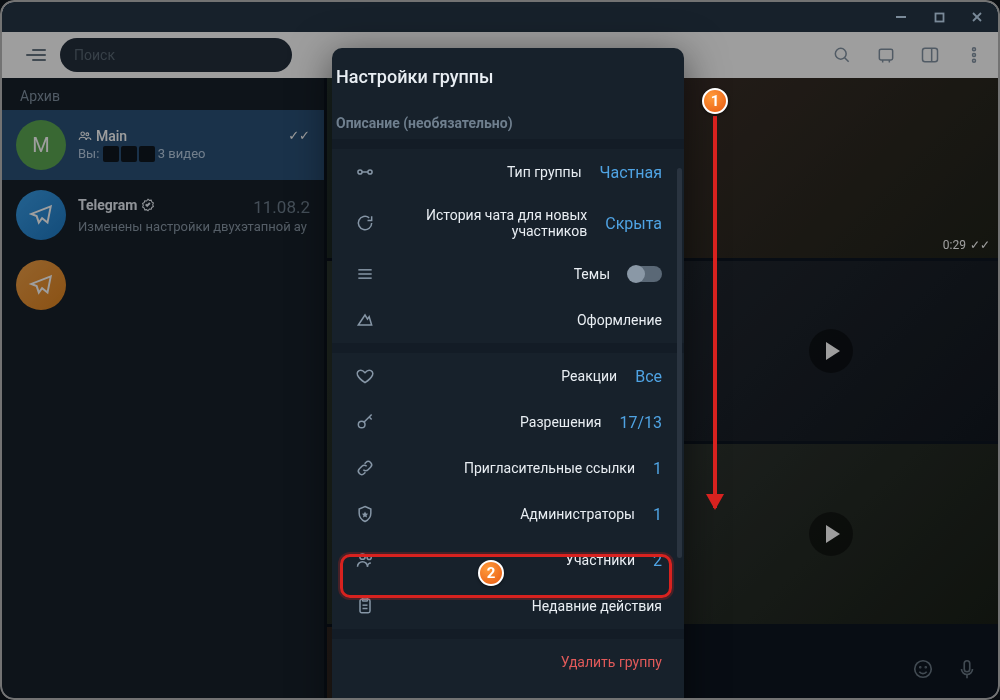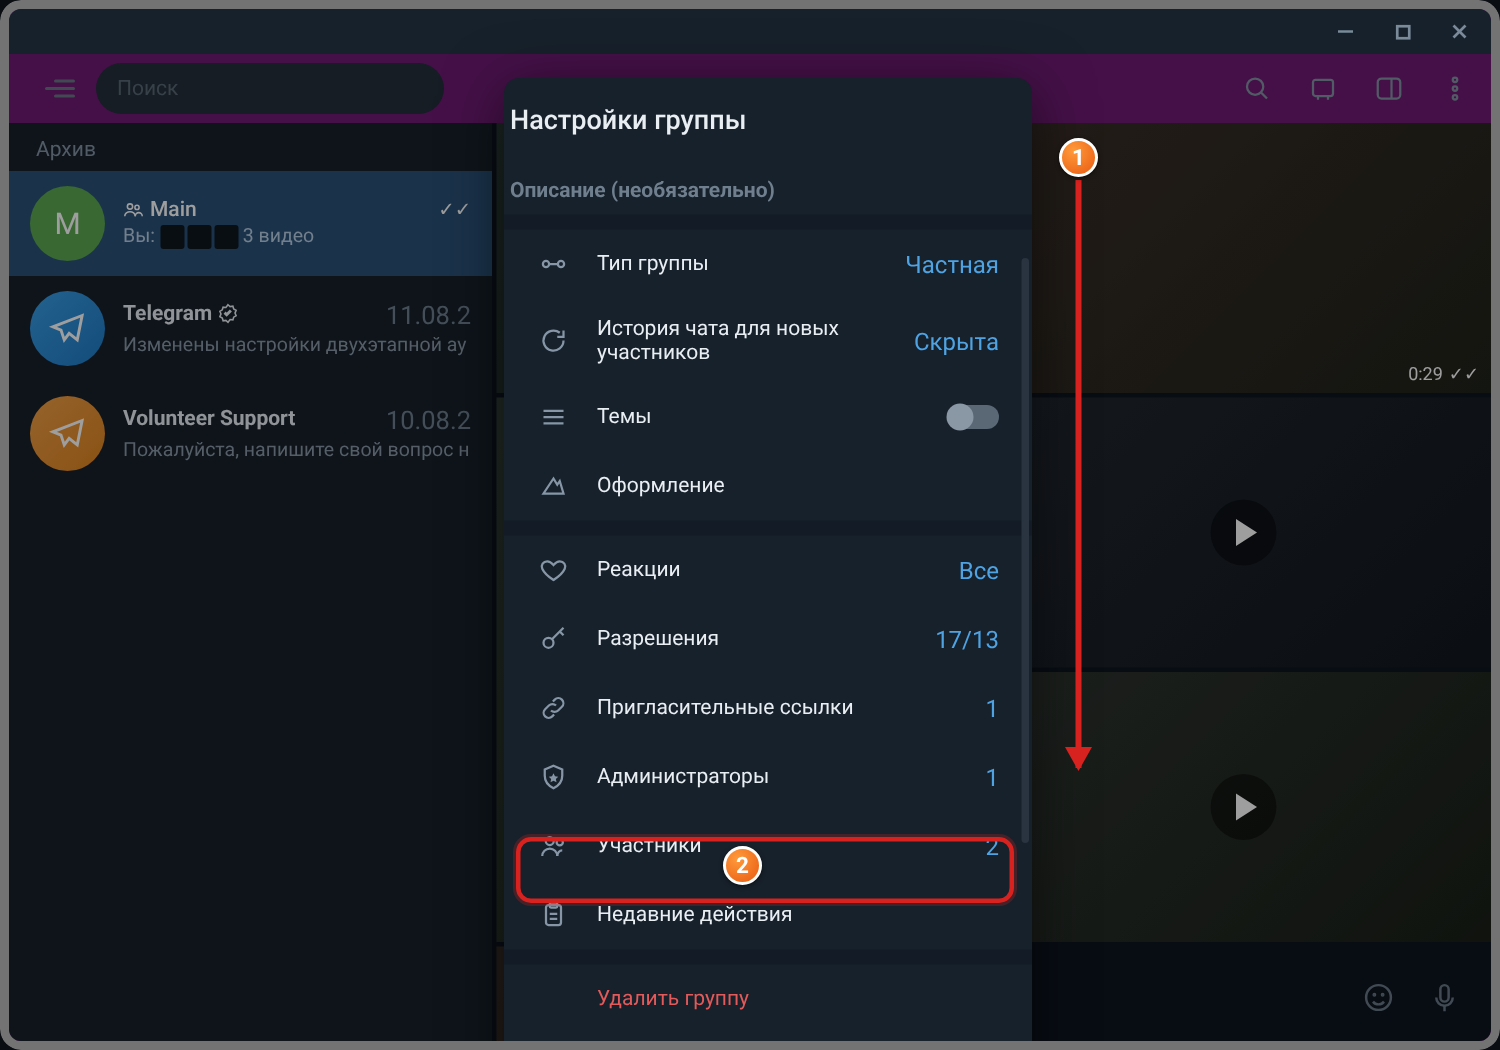--- a/index.html
+++ b/index.html
@@ -1,17 +1,17 @@
 <!DOCTYPE html>
 <html><head>
 <meta charset="utf-8">
 <style>
 * { box-sizing: border-box; margin: 0; padding: 0; font-family: -apple-system, BlinkMacSystemFont, "Segoe UI", Roboto, sans-serif; }
 body { background: #0a0e12; width: 1000px; height: 700px; overflow: hidden; position: relative; border-radius: 14px; }
-.frame { border: 6px solid #737373; border-radius: 14px; width: 100%; height: 100%; overflow: hidden; position: relative; background: #701a75; }
+.frame { border: 2px solid #737373; border-radius: 14px; width: 100%; height: 100%; overflow: hidden; position: relative; background: #ffffff; }
 
 .titlebar { height: 30px; background: #17212b; display: flex; justify-content: flex-end; align-items: center; padding: 0 14px; gap: 24px; color: #7a8a99; }
 .titlebar span { width: 14px; height: 14px; display: inline-flex; align-items: center; justify-content: center; cursor: pointer; }
 
 .topbar { height: 46px; display: flex; align-items: center; padding: 0 14px; gap: 14px; color: #6a7885; }
 .menu-icon { width: 30px; display:flex; flex-direction:column; gap:3px; align-items:flex-end;}
 .menu-icon i{height:2px;background:#6a7885;display:block;border-radius:1px;}
 .menu-icon i:nth-child(1){width:14px;} .menu-icon i:nth-child(2){width:20px;} .menu-icon i:nth-child(3){width:14px;}
 .search-pill { flex: 0 0 232px; height: 34px; background: #242f3d; border-radius: 18px; display: flex; align-items: center; padding: 0 14px; color: #5a6874; font-size: 14px; gap: 8px; }
 .tb-right { margin-left: auto; display: flex; gap: 24px; align-items: center; color: #8393a3; }
@@ -51,21 +51,21 @@
 
 .dim-overlay{position:absolute;left:0;right:0;top:30px;bottom:0;background:rgba(0,0,0,.38);}
 
 .modal { position: absolute; left: 330px; top: 46px; width: 352px; background: #17212b; border-radius: 10px; box-shadow: 0 8px 40px rgba(0,0,0,.55); overflow: hidden; color: #e9eef3; z-index:5;}
 .modal-header { padding: 18px 4px 8px; }
 .modal-title { font-size: 18px; font-weight: 500; }
 .modal-desc { color: #6f7f8e; font-size: 14px; margin-top: 28px; font-weight: bold; }
 .sep { height: 10px; background: #131c26; }
 .row { display: flex; align-items: center; gap: 18px; padding: 12px 22px; font-size: 14px; cursor:pointer;}
 .row .ico { width: 22px; height: 22px; color: #8696a6; display:flex;align-items:center;justify-content:center; flex-shrink:0;}
-.row .lbl { flex: 1; color: #e9eef3; }
+.row .lbl { flex: 1; color: #e9eef3; text-align: right; }
 .row .val { color: #4fa3e3; font-size: 16px; }
 .toggle { width: 34px; height: 16px; background: #5a6876; border-radius: 8px; position: relative; }
 .toggle::after { content:""; width:18px; height:18px; background:#8a98a6; border-radius:50%; position:absolute; left:-1px; top:-1px; }
 .danger .lbl { color: #e25a5a; }
 .modal-actions { display: flex; justify-content: flex-end; gap: 8px; padding: 14px 18px; }
 .btn { color: #4fa3e3; font-size: 14px; font-weight: 500; padding: 8px 14px; border-radius: 6px; cursor:pointer;}
 
 .hl { position:absolute; left:338px; top:552px; width:332px; height:44px; border:3px solid #d8221f; border-radius:10px; box-shadow:0 0 0 2px rgba(216,34,31,.25); z-index:6; pointer-events:none;}
 .badge { width:26px; height:26px; border-radius:50%; background: radial-gradient(circle at 35% 30%, #ff9a3a, #e85a12); border:2px solid #fff; color:#fff; font-weight:700; font-size:15px; display:flex;align-items:center;justify-content:center; position:absolute; z-index:7; box-shadow:0 1px 3px rgba(0,0,0,.5);}
 .b1{ left:700px; top:86px;}
@@ -186,27 +186,20 @@
           <div class="chat-sub">Изменены настройки двухэтапной ау</div>
         </div>
       </div>
 
       <div class="chat">
         <div class="avatar av-orange">
             <svg width="26" height="26" viewBox="0 0 24 24" fill="#fff" stroke="none">
               <path d="M21 4L3 11l5 2 2 6 3-4 5 4z"></path>
             </svg>
           </div>
-        <div class="chat-body">
-          <div class="chat-top">
-            <span class="chat-name dim">Volunteer Support</span>
-            <span class="chat-date">10.08.2</span>
-          </div>
-          <div class="chat-sub">Пожалуйста, напишите свой вопрос н</div>
-        </div>
       </div>
     </div>
 
     <div class="content">
       <div class="media-grid">
         <div class="tile"></div>
         <div class="tile t2">
             <div class="dur"><span>0:29</span>✓✓</div>
           </div>
         <div class="tile t3">

